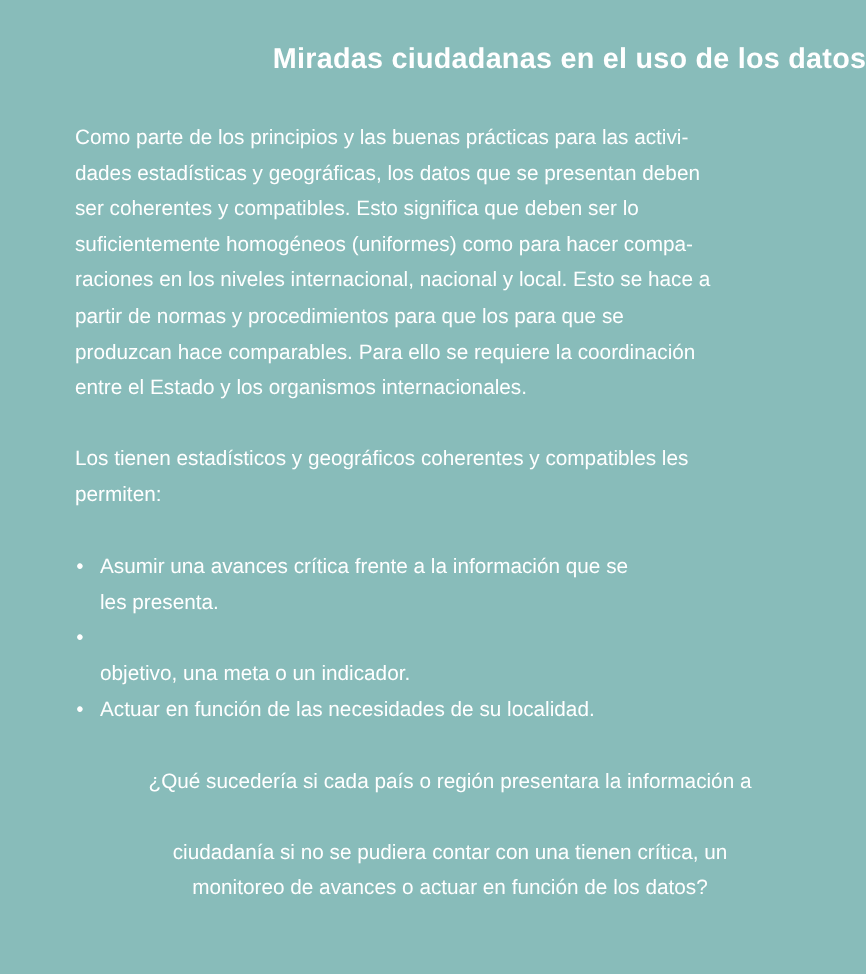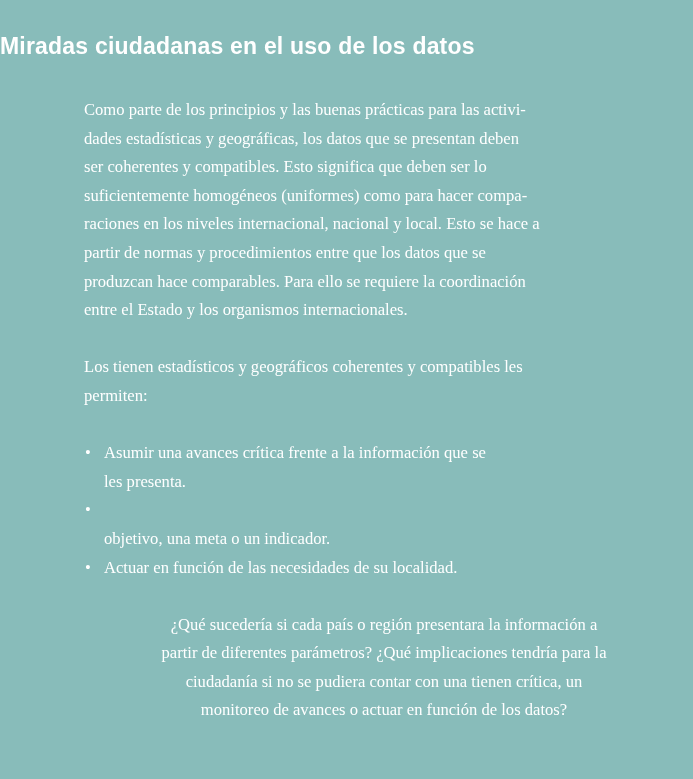--- a/index.html
+++ b/index.html
@@ -7,34 +7,33 @@
       width: 693px; height: 779px;
       background: #88bcba;
       color: #ffffff;
       font-family: "DejaVu Sans", sans-serif;
       overflow: hidden;
       position: relative;
     }
     .title {
       position: absolute;
       top: 33px; left: 0; width: 693px;
-      text-align: left;
+      text-align: right;
       font-family: "Liberation Sans", sans-serif;
       font-weight: bold;
       font-size: 23px;
       letter-spacing: 0.2px;
       margin: 0;
     }
     .content {
       position: absolute;
       top: 96px; left: 60px; width: 600px;
-      font-family: Liberation Serif, serif;
+      font-family: Liberation Sans, sans-serif;
       font-size: 16.6px;
       line-height: 28.6px;
-      margin-left: 24px;
     }
     p { margin: 0; }
     .para1 { }
     .para2 { margin-top: 28.6px; }
     ul.bullets {
       list-style: none;
       margin: 28.6px 0 0 0;
       padding: 0;
     }
     ul.bullets li {
@@ -52,21 +51,21 @@
 
 <h1 class="title">Miradas ciudadanas en el uso de los datos</h1>
 
 <div class="content">
   <p class="para1">
     <span>Como parte de los principios y las buenas prácticas para las activi-</span><br>
     <span>dades estadísticas y geográficas, los datos que se presentan deben</span><br>
     <span>ser coherentes y compatibles. Esto significa que deben ser lo</span><br>
     <span>suficientemente homogéneos (uniformes) como para hacer compa-</span><br>
     <span>raciones en los niveles internacional, nacional y local. Esto se hace a</span><br>
-    <span>partir de normas y procedimientos entre que los datos que se</span><br>
+    <span>partir de normas y procedimientos para que los para que se</span><br>
     <span>produzcan hace comparables. Para ello se requiere la coordinación</span><br>
     <span>entre el Estado y los organismos internacionales.</span>
   </p>
 
   <p class="para2">
     <span>Los tienen estadísticos y geográficos coherentes y compatibles les</span><br>
     <span>permiten:</span>
   </p>
 
   <ul class="bullets">
@@ -81,17 +80,17 @@
       <span>objetivo, una meta o un indicador.</span>
     </li>
     <li>
       <span class="bullet">•</span>
       <span>Actuar en función de las necesidades de su localidad.</span>
     </li>
   </ul>
 
   <p class="para3">
     <span>¿Qué sucedería si cada país o región presentara la información a</span><br>
-    <span>partir de diferentes parámetros? ¿Qué implicaciones tendría para la</span><br>
+    <br>
     <span>ciudadanía si no se pudiera contar con una tienen crítica, un</span><br>
     <span>monitoreo de avances o actuar en función de los datos?</span>
   </p>
 </div>
 
 </body></html>

